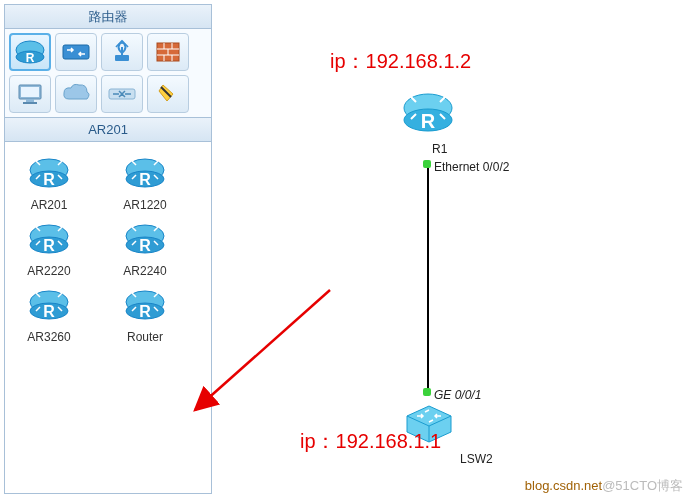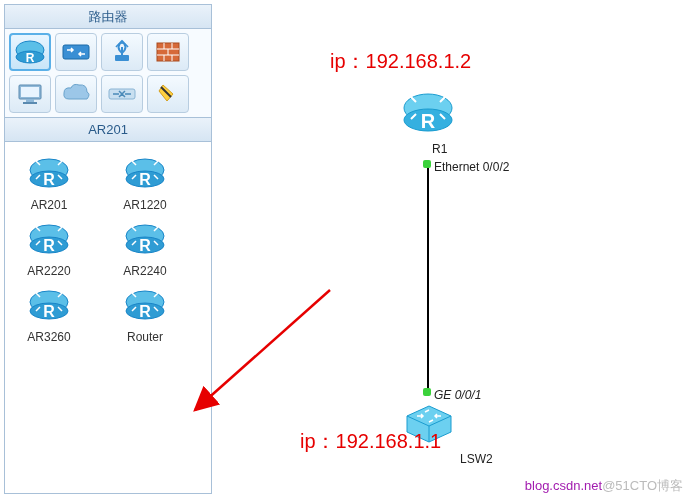--- a/index.html
+++ b/index.html
@@ -118,21 +118,21 @@
       width: 2px;
       background: #000;
     }
     .watermark {
       position: absolute;
       right: 10px;
       bottom: 6px;
       color: #bbb;
       font-size: 13px;
     }
-    .watermark .light { color: #a21caf; }
+    .watermark .light { color: #a16207; }
     .arrow-svg {
       position: absolute;
       pointer-events: none;
     }
   </style>
 </head>
 <body>
 
 <div class="sidebar">
   <div class="panel-header">路由器</div>

